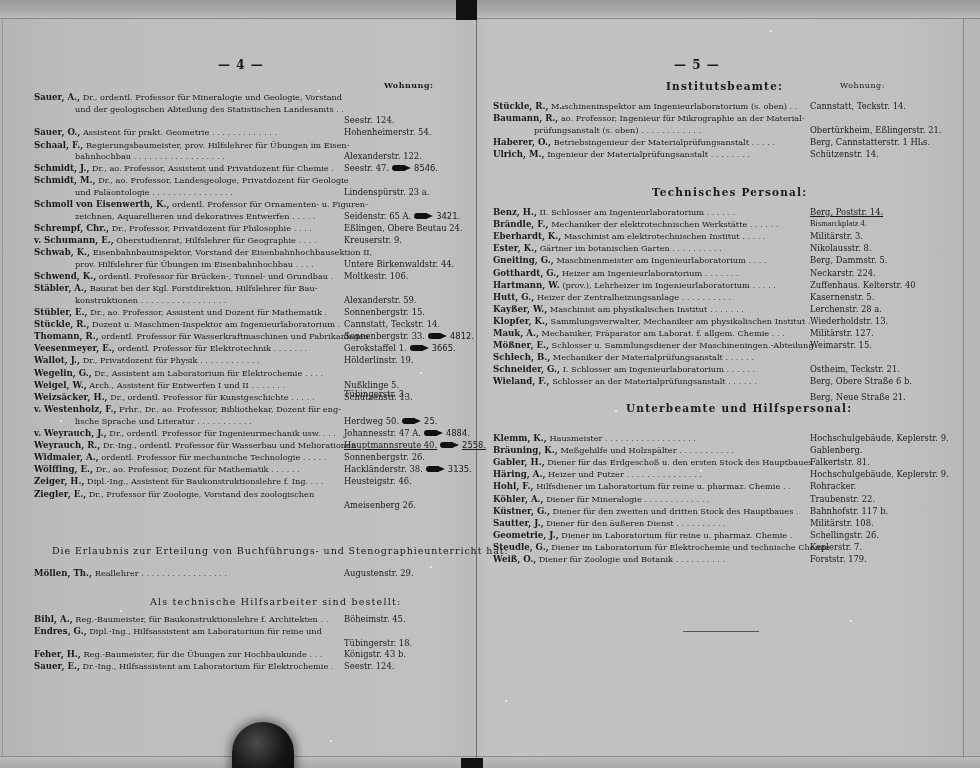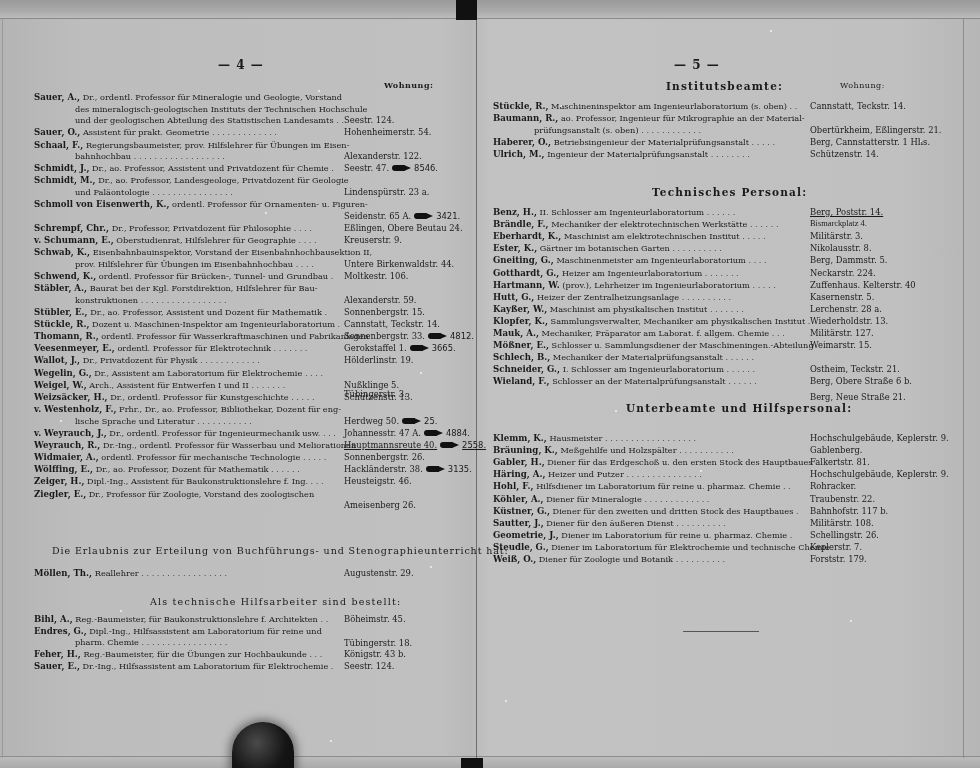--- a/index.html
+++ b/index.html
@@ -115,31 +115,31 @@
 <div class="right-edge-line"></div>
 <div class="thumb-blob"></div>
 <div class="rule-mark"></div>
 
 <div class="page page-left">
   <div class="page-num">— 4 —</div>
   <div class="wohnung">Wohnung:</div>
 </div>
 
 <div id="left-entries">
-    <div class="entry" style="left: 34px; top: 92px;"><span class="name">Sauer, A.,</span> <span class="desc">Dr., ordentl. Professor für Mineralogie und Geologie, Vorstand</span><span class="cont">des mineralogisch-geologischen Instituts der Technischen Hochschule</span><span class="cont">und der geologischen Abteilung des Statistischen Landesamts . .</span></div>
+    <div class="entry" style="left: 34px; top: 92px;"><span class="name">Sauer, A.,</span> <span class="desc">Dr., ordentl. Professor für Mineralogie und Geologie, Vorstand</span><span class="cont">und der geologischen Abteilung des Statistischen Landesamts . .</span></div>
     <div class="addr" style="left: 344px; top: 115.2px;"><span>Seestr. 124.</span></div>
     <div class="entry" style="left: 34px; top: 127.35px;"><span class="name">Sauer, O.,</span> <span class="desc">Assistent für prakt. Geometrie . . . . . . . . . . . . .</span></div>
     <div class="addr" style="left: 344px; top: 127.35px;"><span>Hohenheimerstr. 54.</span></div>
     <div class="entry" style="left: 34px; top: 139.5px;"><span class="name">Schaal, F.,</span> <span class="desc">Regierungsbaumeister, prov. Hilfslehrer für Übungen im Eisen-</span><span class="cont">bahnhochbau . . . . . . . . . . . . . . . . . .</span></div>
     <div class="addr" style="left: 344px; top: 151.1px;"><span>Alexanderstr. 122.</span></div>
     <div class="entry" style="left: 34px; top: 163.25px;"><span class="name">Schmidt, J.,</span> <span class="desc">Dr., ao. Professor, Assistent und Privatdozent für Chemie .</span></div>
     <div class="addr" style="left: 344px; top: 163.25px;"><span>Seestr. 47.</span><span class="phone-icon"></span><span class="pnum">8546.</span></div>
     <div class="entry" style="left: 34px; top: 175.4px;"><span class="name">Schmidt, M.,</span> <span class="desc">Dr., ao. Professor, Landesgeologe, Privatdozent für Geologie</span><span class="cont">und Paläontologie . . . . . . . . . . . . . . . .</span></div>
     <div class="addr" style="left: 344px; top: 187px;"><span>Lindenspürstr. 23 a.</span></div>
-    <div class="entry" style="left: 34px; top: 199.15px;"><span class="name">Schmoll von Eisenwerth, K.,</span> <span class="desc">ordentl. Professor für Ornamenten- u. Figuren-</span></div>
+    <div class="entry" style="left: 34px; top: 199.15px;"><span class="name">Schmoll von Eisenwerth, K.,</span> <span class="desc">ordentl. Professor für Ornamenten- u. Figuren-</span><span class="cont">zeichnen, Aquarellieren und dekoratives Entwerfen . . . . .</span></div>
     <div class="addr" style="left: 344px; top: 210.75px;"><span>Seidenstr. 65 A.</span><span class="phone-icon"></span><span class="pnum">3421.</span></div>
     <div class="entry" style="left: 34px; top: 222.9px;"><span class="name">Schrempf, Chr.,</span> <span class="desc">Dr., Professor, Privatdozent für Philosophie . . . .</span></div>
     <div class="addr" style="left: 344px; top: 222.9px;"><span>Eßlingen, Obere Beutau 24.</span></div>
     <div class="entry" style="left: 34px; top: 235.05px;"><span class="name">v. Schumann, E.,</span> <span class="desc">Oberstudienrat, Hilfslehrer für Geographie . . . .</span></div>
     <div class="addr" style="left: 344px; top: 235.05px;"><span>Kreuserstr. 9.</span></div>
     <div class="entry" style="left: 34px; top: 247.2px;"><span class="name">Schwab, K.,</span> <span class="desc">Eisenbahnbauinspektor, Vorstand der Eisenbahnhochbausektion II,</span><span class="cont">prov. Hilfslehrer für Übungen im Eisenbahnhochbau . . . .</span></div>
     <div class="addr" style="left: 344px; top: 258.8px;"><span>Untere Birkenwaldstr. 44.</span></div>
     <div class="entry" style="left: 34px; top: 270.95px;"><span class="name">Schwend, K.,</span> <span class="desc">ordentl. Professor für Brücken-, Tunnel- und Grundbau .</span></div>
     <div class="addr" style="left: 344px; top: 270.95px;"><span>Moltkestr. 106.</span></div>
     <div class="entry" style="left: 34px; top: 283.1px;"><span class="name">Stäbler, A.,</span> <span class="desc">Baurat bei der Kgl. Forstdirektion, Hilfslehrer für Bau-</span><span class="cont">konstruktionen . . . . . . . . . . . . . . . . .</span></div>
@@ -171,21 +171,21 @@
     <div class="entry" style="left: 34px; top: 464.25px;"><span class="name">Wölffing, E.,</span> <span class="desc">Dr., ao. Professor, Dozent für Mathematik . . . . . .</span></div>
     <div class="addr" style="left: 344px; top: 464.25px;"><span>Hackländerstr. 38.</span><span class="phone-icon"></span><span class="pnum">3135.</span></div>
     <div class="entry" style="left: 34px; top: 476.4px;"><span class="name">Zeiger, H.,</span> <span class="desc">Dipl.-Ing., Assistent für Baukonstruktionslehre f. Ing. . . .</span></div>
     <div class="addr" style="left: 344px; top: 476.4px;"><span>Heusteigstr. 46.</span></div>
     <div class="entry" style="left: 34px; top: 488.55px;"><span class="name">Ziegler, E.,</span> <span class="desc">Dr., Professor für Zoologie, Vorstand des zoologischen</span></div>
     <div class="addr" style="left: 344px; top: 500.15px;"><span>Ameisenberg 26.</span></div>
     <div class="entry" style="left: 34px; top: 568px;"><span class="name">Möllen, Th.,</span> <span class="desc">Reallehrer . . . . . . . . . . . . . . . . .</span></div>
     <div class="addr" style="left: 344px; top: 568px;"><span>Augustenstr. 29.</span></div>
     <div class="entry" style="left: 34px; top: 614px;"><span class="name">Bihl, A.,</span> <span class="desc">Reg.-Baumeister, für Baukonstruktionslehre f. Architekten . .</span></div>
     <div class="addr" style="left: 344px; top: 614px;"><span>Böheimstr. 45.</span></div>
-    <div class="entry" style="left: 34px; top: 625.9px;"><span class="name">Endres, G.,</span> <span class="desc">Dipl.-Ing., Hilfsassistent am Laboratorium für reine und</span><span class="cont">pharm. Chemie . . . . . . . . . . . . . . . . .</span></div>
+    <div class="entry" style="left: 34px; top: 625.9px;"><span class="name">Endres, G.,</span> <span class="desc">Dipl.-Ing., Hilfsassistent am Laboratorium für reine und</span></div>
     <div class="addr" style="left: 344px; top: 637.5px;"><span>Tübingerstr. 18.</span></div>
     <div class="entry" style="left: 34px; top: 649.4px;"><span class="name">Feher, H.,</span> <span class="desc">Reg.-Baumeister, für die Übungen zur Hochbaukunde . . .</span></div>
     <div class="addr" style="left: 344px; top: 649.4px;"><span>Königstr. 43 b.</span></div>
     <div class="entry" style="left: 34px; top: 661.3px;"><span class="name">Sauer, E.,</span> <span class="desc">Dr.-Ing., Hilfsassistent am Laboratorium für Elektrochemie .</span></div>
     <div class="addr" style="left: 344px; top: 661.3px;"><span>Seestr. 124.</span></div>
   </div>
 <div class="section-title sec-erlaubnis">Die Erlaubnis zur Erteilung von Buchführungs- und Stenographieunterricht hat:</div>
 <div class="section-title sec-hilfs">Als technische Hilfsarbeiter sind bestellt:</div>
 
 <div class="page page-right">

